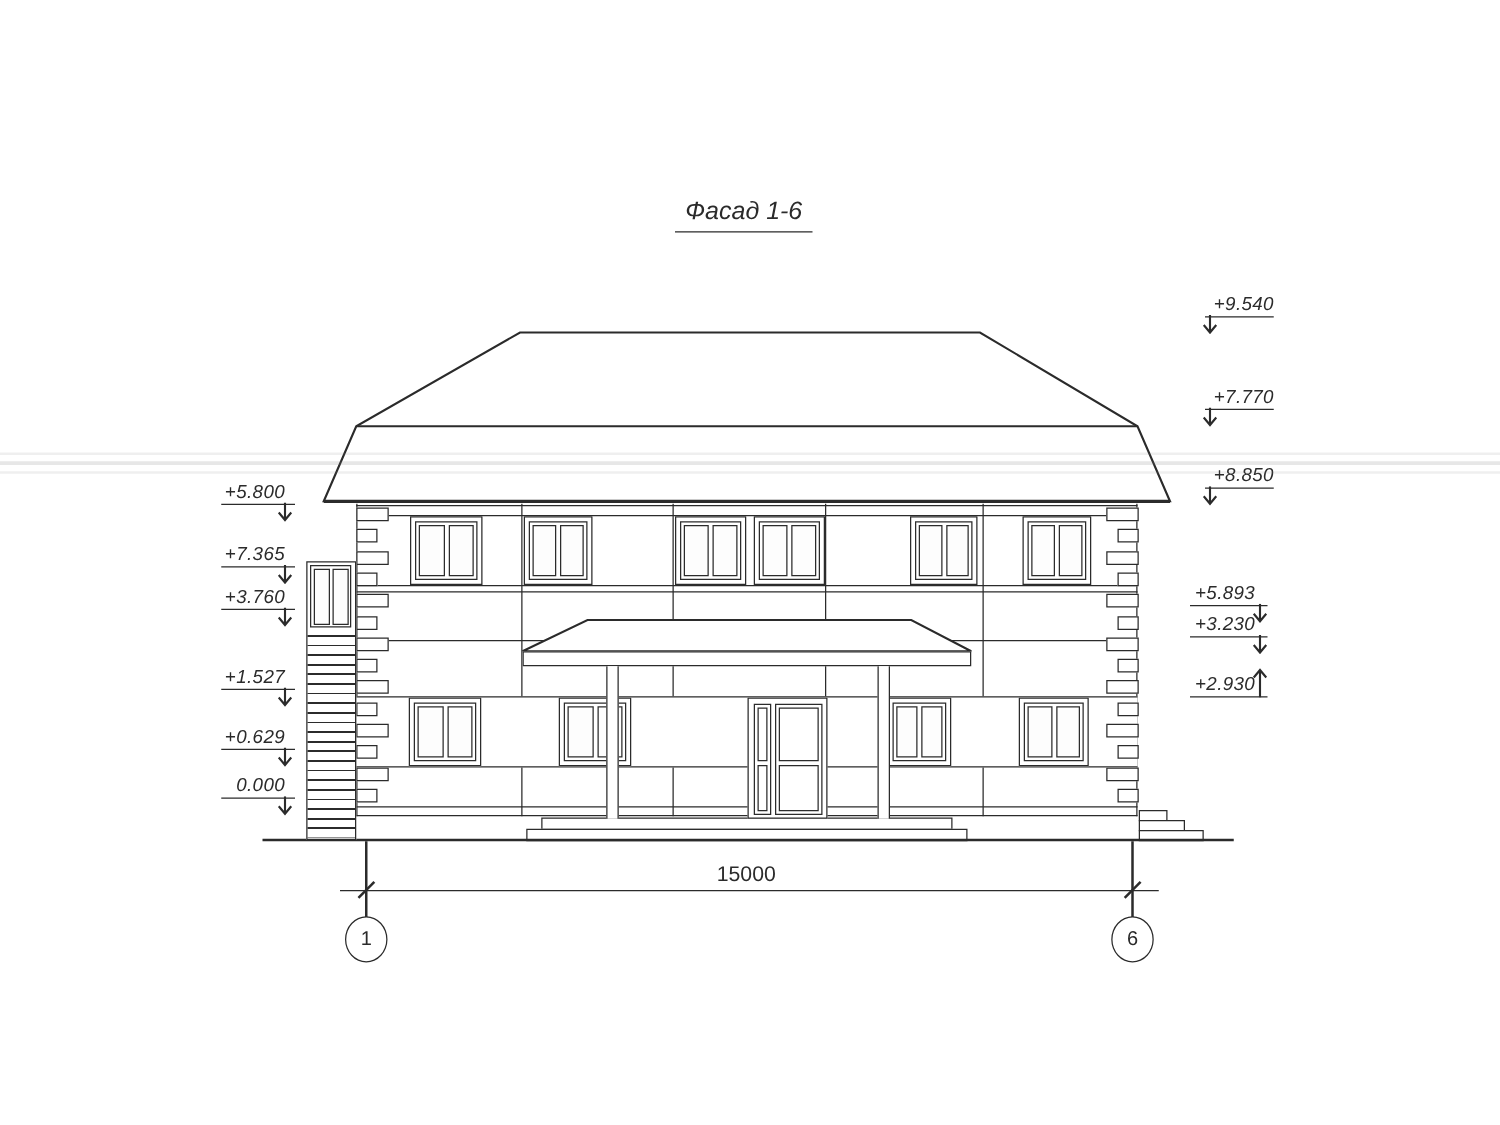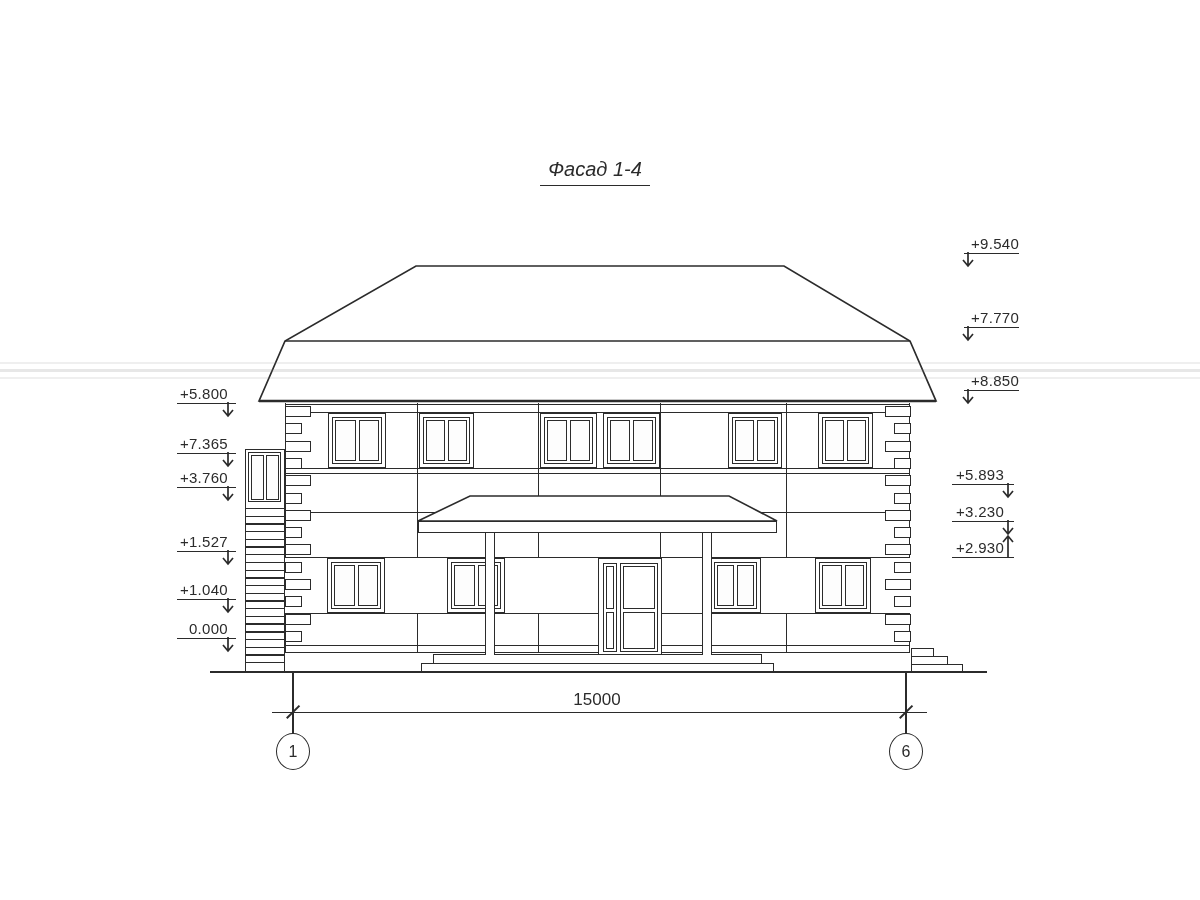--- a/index.html
+++ b/index.html
@@ -37,21 +37,21 @@
   .quoin{position:absolute; background:#fff; border:1.4px solid var(--ink); box-sizing:border-box; height:11px; z-index:3;}
   
   .annex{left:245px; top:449px; width:40px; height:223px; background:#fff; border:1.5px solid var(--ink); box-sizing:border-box; z-index:4;}
   .annex-win{position:absolute; left:2px; top:2px; width:33px; height:50px; border:1.4px solid var(--ink); display:flex; gap:2px; padding:1.5px; box-sizing:border-box;}
   .annex-treads{position:absolute; left:0; top:58px; width:100%; height:162px;
      background:repeating-linear-gradient(to bottom, var(--ink) 0 1.3px, transparent 1.3px 7.7px);}
   
   .step{background:#fff; border:1.4px solid var(--ink); box-sizing:border-box; z-index:2;}
   
   .elev{position:absolute; border-bottom:1.5px solid var(--ink); height:20px; font-size:15px; z-index:5;}
-  .elev .lbl{position:absolute; bottom:1px; white-space:nowrap; letter-spacing:0.3px;}
+  .elev .lbl{position:absolute; bottom:1px; white-space:nowrap; letter-spacing:0.3px;font-style:italic;}
   .elev.l{left:177px; width:59px;}
   .elev.l .lbl{right:8px;margin-top:32px;}
   .elev.ru{left:964px; width:55px;}
   .elev.ru .lbl{left:7px;}
   .elev.rl{left:952px; width:62px;}
   .elev.rl .lbl{left:4px;}
   .arr{position:absolute; width:14px; height:16px;}
   .arr.down{top:100%; margin-top:-1px;}
   .arr.up{bottom:-1px;}
   .arr.at-right{right:1px;}
@@ -63,21 +63,21 @@
   .bubble{width:34px; height:37px; border:1.6px solid var(--ink); border-radius:50%; text-align:center; line-height:36px; font-size:16px; background:#fff; z-index:5; box-sizing:border-box;}
   
   .noise{left:0; width:1200px; pointer-events:none; z-index:10;}
 </style>
 </head>
 <body>
 
 <div class="sheet">
 
   <div class="abs title">
-    <span>Фасад 1-4</span>
+    <span>Фасад 1-6</span>
   </div>
 
   <svg class="abs" style="left:235px;top:258px;z-index:2;" width="710" height="150">
     <polygon points="24,143 50,83 181,8 549,8 675,83 701,143" fill="#ffffff" stroke="#2b2b2b" stroke-width="1.7"></polygon>
     <line x1="50" y1="83" x2="675" y2="83" stroke="#2b2b2b" stroke-width="1.5"></line>
     <line x1="24" y1="143" x2="701" y2="143" stroke="#2b2b2b" stroke-width="2.6"></line>
   </svg>
 
   <div class="abs hline" style="left:285px;top:403.5px;width:625px;"></div>
   <div class="abs vline" style="left:285px;top:403px;height:250px;"></div>
@@ -244,21 +244,21 @@
         <path d="M7 0 V14 M2 8 L7 14 L12 8" fill="none" stroke="#2b2b2b" stroke-width="1.7"></path>
       </svg>
   </div>
   <div class="abs elev l" style="top:531px;">
     <span class="lbl">+1.527</span>
     <svg class="arr down at-right" viewBox="0 0 14 16">
         <path d="M7 0 V14 M2 8 L7 14 L12 8" fill="none" stroke="#2b2b2b" stroke-width="1.7"></path>
       </svg>
   </div>
   <div class="abs elev l" style="top:579px;">
-    <span class="lbl">+1.040</span>
+    <span class="lbl">+0.629</span>
     <svg class="arr down at-right" viewBox="0 0 14 16">
         <path d="M7 0 V14 M2 8 L7 14 L12 8" fill="none" stroke="#2b2b2b" stroke-width="1.7"></path>
       </svg>
   </div>
   <div class="abs elev l" style="top:618px;">
     <span class="lbl">0.000</span>
     <svg class="arr down at-right" viewBox="0 0 14 16">
         <path d="M7 0 V14 M2 8 L7 14 L12 8" fill="none" stroke="#2b2b2b" stroke-width="1.7"></path>
       </svg>
   </div>
@@ -281,21 +281,21 @@
         <path d="M7 0 V14 M2 8 L7 14 L12 8" fill="none" stroke="#2b2b2b" stroke-width="1.7"></path>
       </svg>
   </div>
 
   <div class="abs elev rl" style="top:464px;">
     <span class="lbl">+5.893</span>
     <svg class="arr down at-rr" viewBox="0 0 14 16">
         <path d="M7 0 V14 M2 8 L7 14 L12 8" fill="none" stroke="#2b2b2b" stroke-width="1.7"></path>
       </svg>
   </div>
-  <div class="abs elev rl" style="top:489px;margin-top:12px;">
+  <div class="abs elev rl" style="top:489px;">
     <span class="lbl">+3.230</span>
     <svg class="arr down at-rr" viewBox="0 0 14 16">
         <path d="M7 0 V14 M2 8 L7 14 L12 8" fill="none" stroke="#2b2b2b" stroke-width="1.7"></path>
       </svg>
   </div>
   <div class="abs elev rl" style="top:537px;">
     <span class="lbl">+2.930</span>
     <svg class="arr up at-rr" style="height:24px;" viewBox="0 0 14 24">
         <path d="M7 24 V2 M2 8 L7 2 L12 8" fill="none" stroke="#2b2b2b" stroke-width="1.7"></path>
       </svg>

